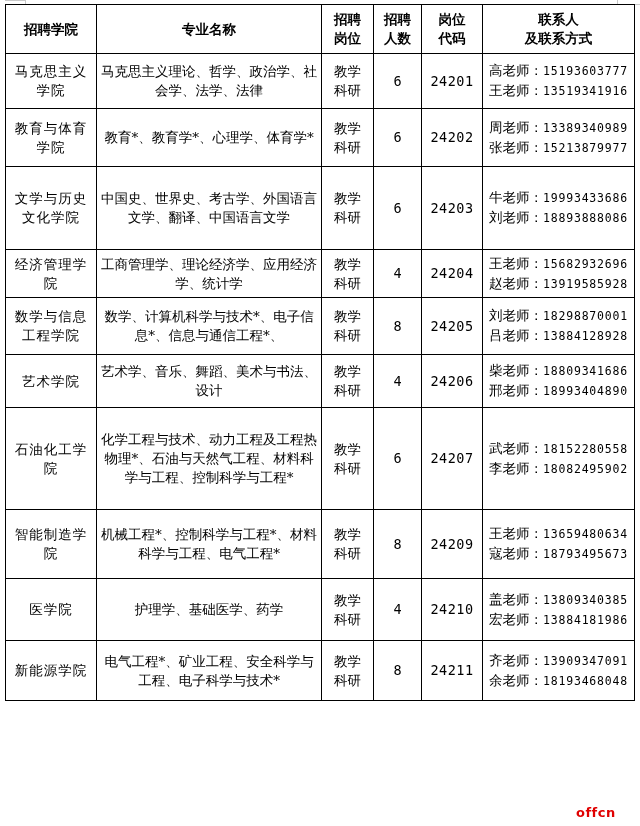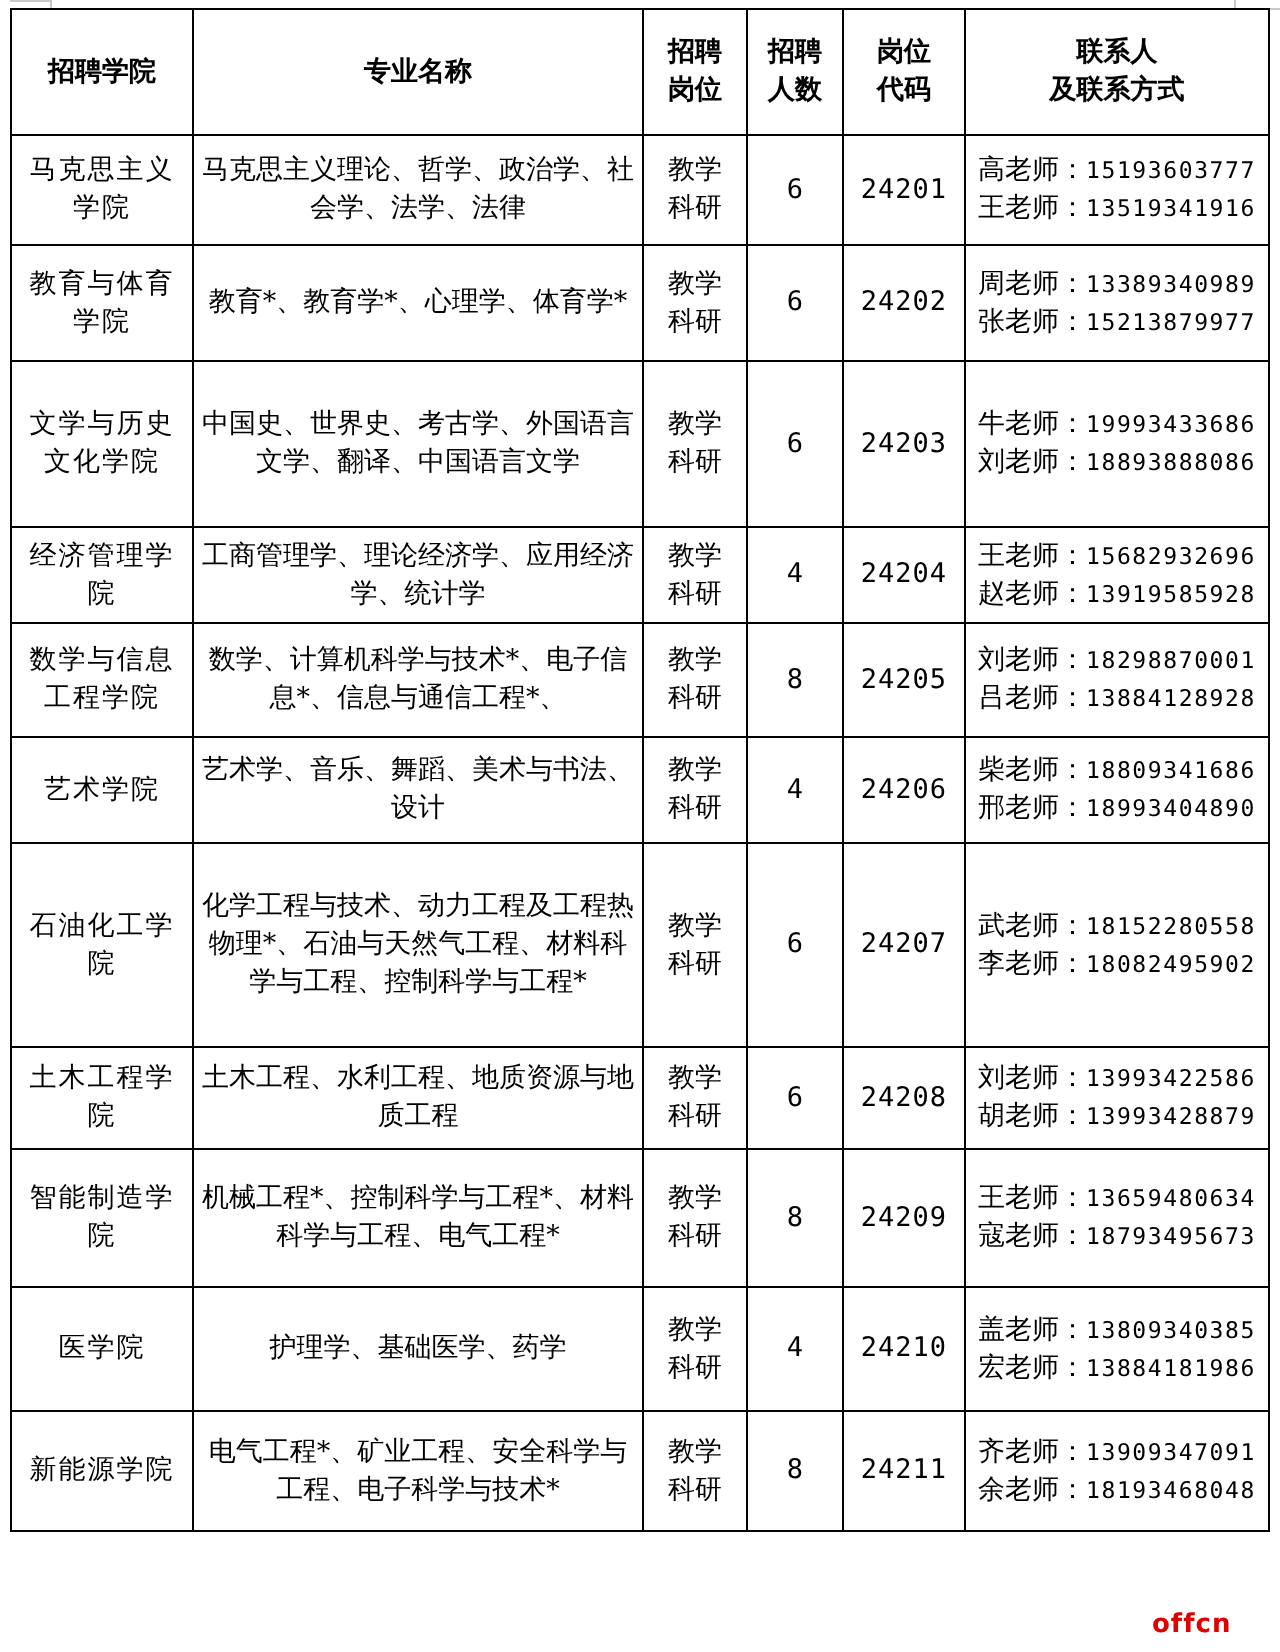--- a/index.html
+++ b/index.html
@@ -38,21 +38,21 @@
 <table class="recruit">
   <colgroup>
     <col class="col-college">
       <col class="col-major">
       <col class="col-post">
       <col class="col-num">
       <col class="col-code">
       <col class="col-contact">
   </colgroup>
   <thead>
-    <tr style="height:63px;">
+    <tr style="height:49px;">
       <th>招聘学院</th>
       <th>专业名称</th>
       <th>
         <span style="display:block">招聘</span>
         <span style="display:block">岗位</span>
       </th>
       <th>
         <span style="display:block">招聘</span>
         <span style="display:block">人数</span>
       </th>
@@ -137,31 +137,20 @@
         <td class="college">石油化工学院</td>
         <td class="major">化学工程与技术、动力工程及工程热物理*、石油与天然气工程、材料科学与工程、控制科学与工程*</td>
         <td class="post" style="padding: 0px 10px; word-break: break-all;">教学科研</td>
         <td class="num">6</td>
         <td class="code">24207</td>
         <td class="contact">
           <span class="contact-line"><span>武老师：</span><span class="phone">18152280558</span></span>
           <span class="contact-line"><span>李老师：</span><span class="phone">18082495902</span></span>
         </td>
       </tr>
-      <tr style="height: 51px;">
-        <td class="college">土木工程学院</td>
-        <td class="major">土木工程、水利工程、地质资源与地质工程</td>
-        <td class="post" style="padding: 0px 10px; word-break: break-all;">教学科研</td>
-        <td class="num">6</td>
-        <td class="code">24208</td>
-        <td class="contact">
-          <span class="contact-line"><span>刘老师：</span><span class="phone">13993422586</span></span>
-          <span class="contact-line"><span>胡老师：</span><span class="phone">13993428879</span></span>
-        </td>
-      </tr>
       <tr style="height: 69px;">
         <td class="college">智能制造学院</td>
         <td class="major">机械工程*、控制科学与工程*、材料科学与工程、电气工程*</td>
         <td class="post" style="padding: 0px 10px; word-break: break-all;">教学科研</td>
         <td class="num">8</td>
         <td class="code">24209</td>
         <td class="contact">
           <span class="contact-line"><span>王老师：</span><span class="phone">13659480634</span></span>
           <span class="contact-line"><span>寇老师：</span><span class="phone">18793495673</span></span>
         </td>

